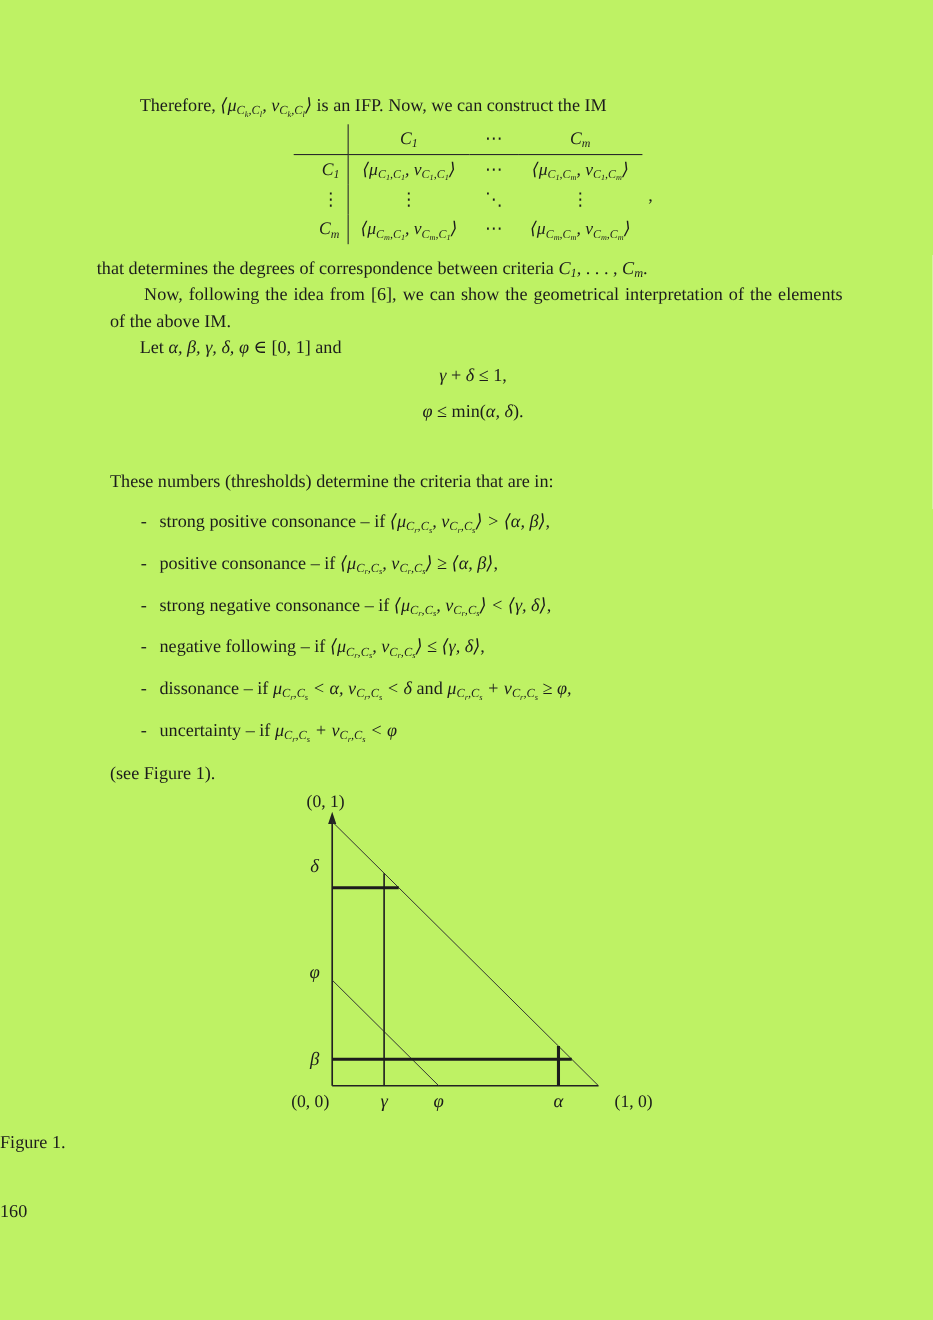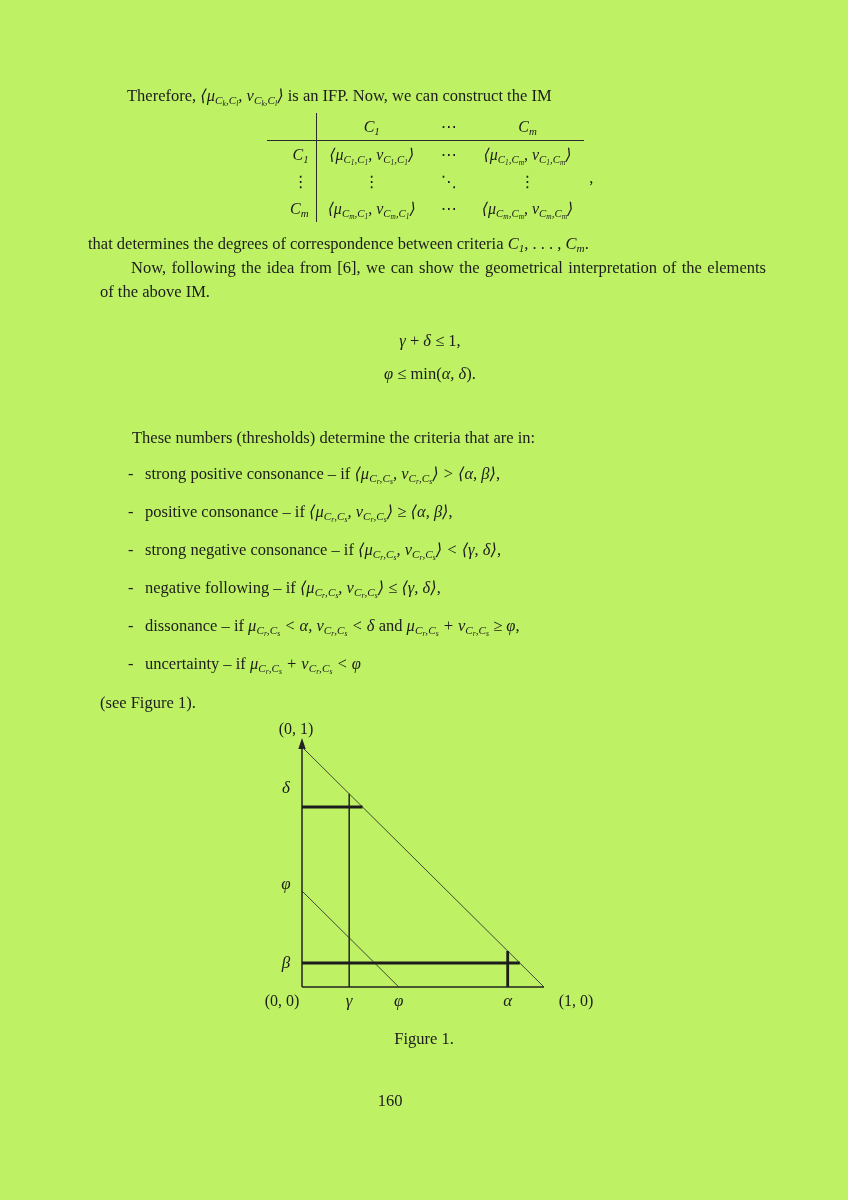--- a/index.html
+++ b/index.html
@@ -7,21 +7,21 @@
     position:relative;width:848px;height:1200px;background:#bef264;overflow:hidden;
     font-family:"Liberation Serif","DejaVu Serif","DejaVu Sans",serif;
     color:#1c1c1c;font-size:16.5px;line-height:24px;
   }
   .abs{position:absolute;}
   .mi{font-style:italic;}
   .rm{font-style:normal;}
   sub{font-size:68%;line-height:0;vertical-align:-0.28em;}
   .indent{text-indent:27px;}
   .just{text-align:justify;text-align-last:justify;}
-  .center{text-align:center;}
+  .center{text-align:left;}
 
   
   .matrix-wrap{left:100px;top:113px;width:660px;display:flex;justify-content:center;align-items:center;}
   .matrix{display:inline-table;border-collapse:collapse;font-size:16px;}
   .m-row{display:table-row;}
   .m-label,.m-cell{display:table-cell;line-height:27px;vertical-align:middle;text-align:center;}
   .m-label{min-width:40px;text-align:right;padding:0 7px 0 2px;border-right:1.2px solid #2a2a2a;}
   .m-header .m-label,.m-header .m-cell{border-bottom:1.2px solid #2a2a2a;}
   .m-cell{padding:0 11px;}
   .m-cell.dots{padding:0 14px;}
@@ -78,27 +78,28 @@
       </div>
     </div>
     <div class="m-comma">,</div>
   </div>
 
   <div class="abs" style="left:88px;top:232px;width:662px;"><span class="rm">that determines the degrees of correspondence between criteria </span><span class="mi">C<sub>1</sub></span><span class="rm">, . . . , </span><span class="mi">C<sub>m</sub></span><span class="rm">.</span></div>
 
   <div class="abs indent just" style="left:104px;top:256px;width:662px;"><span class="rm">Now, following the idea from [6], we can show the geometrical interpretation of the elements</span></div>
   <div class="abs" style="left:100px;top:280px;width:662px;"><span class="rm">of the above IM.</span></div>
 
+  <div class="abs indent" style="left:100px;top:304px;width:662px;"><span class="rm">Let </span><span class="mi">α, β, γ, δ, φ</span><span class="rm"> ∈ [0, 1] and</span></div>
 
   <div class="abs equations">
     <div class="eq-line"><span class="mi">γ</span><span class="rm"> + </span><span class="mi">δ</span><span class="rm"> ≤ 1,</span></div>
     <div class="eq-line"><span class="mi">φ</span><span class="rm"> ≤ min(</span><span class="mi">α, δ</span><span class="rm">).</span></div>
   </div>
 
-  <div class="abs" style="left:100px;top:426px;width:662px;margin-left:32px;"><span class="rm">These numbers (thresholds) determine the criteria that are in:</span></div>
+  <div class="abs" style="left:100px;top:426px;width:662px;"><span class="rm">These numbers (thresholds) determine the criteria that are in:</span></div>
 
   <div class="abs clist">
     <div class="li">
       <span class="bullet">-</span>
       <span><span class="rm">strong positive consonance – if </span><span class="mi">⟨μ<sub>C<sub>r</sub>,C<sub>s</sub></sub>, ν<sub>C<sub>r</sub>,C<sub>s</sub></sub>⟩ &gt; ⟨α, β⟩</span><span class="rm">,</span></span>
     </div>
     <div class="li">
       <span class="bullet">-</span>
       <span><span class="rm">positive consonance – if </span><span class="mi">⟨μ<sub>C<sub>r</sub>,C<sub>s</sub></sub>, ν<sub>C<sub>r</sub>,C<sub>s</sub></sub>⟩ ≥ ⟨α, β⟩</span><span class="rm">,</span></span>
     </div>

